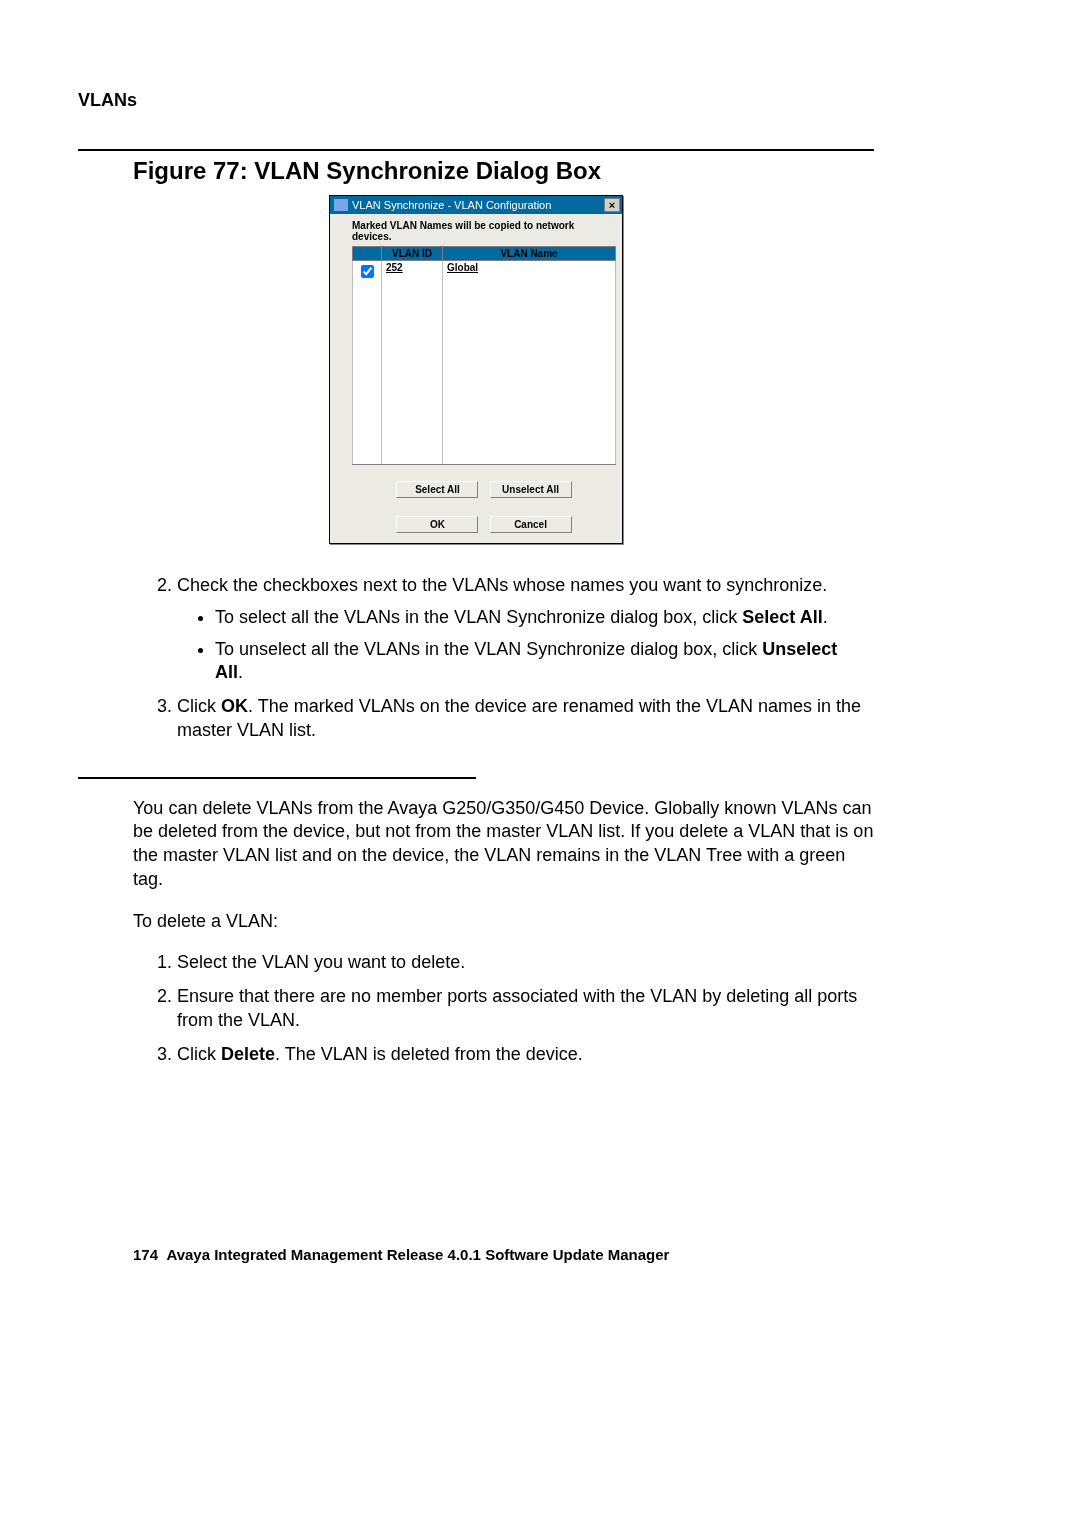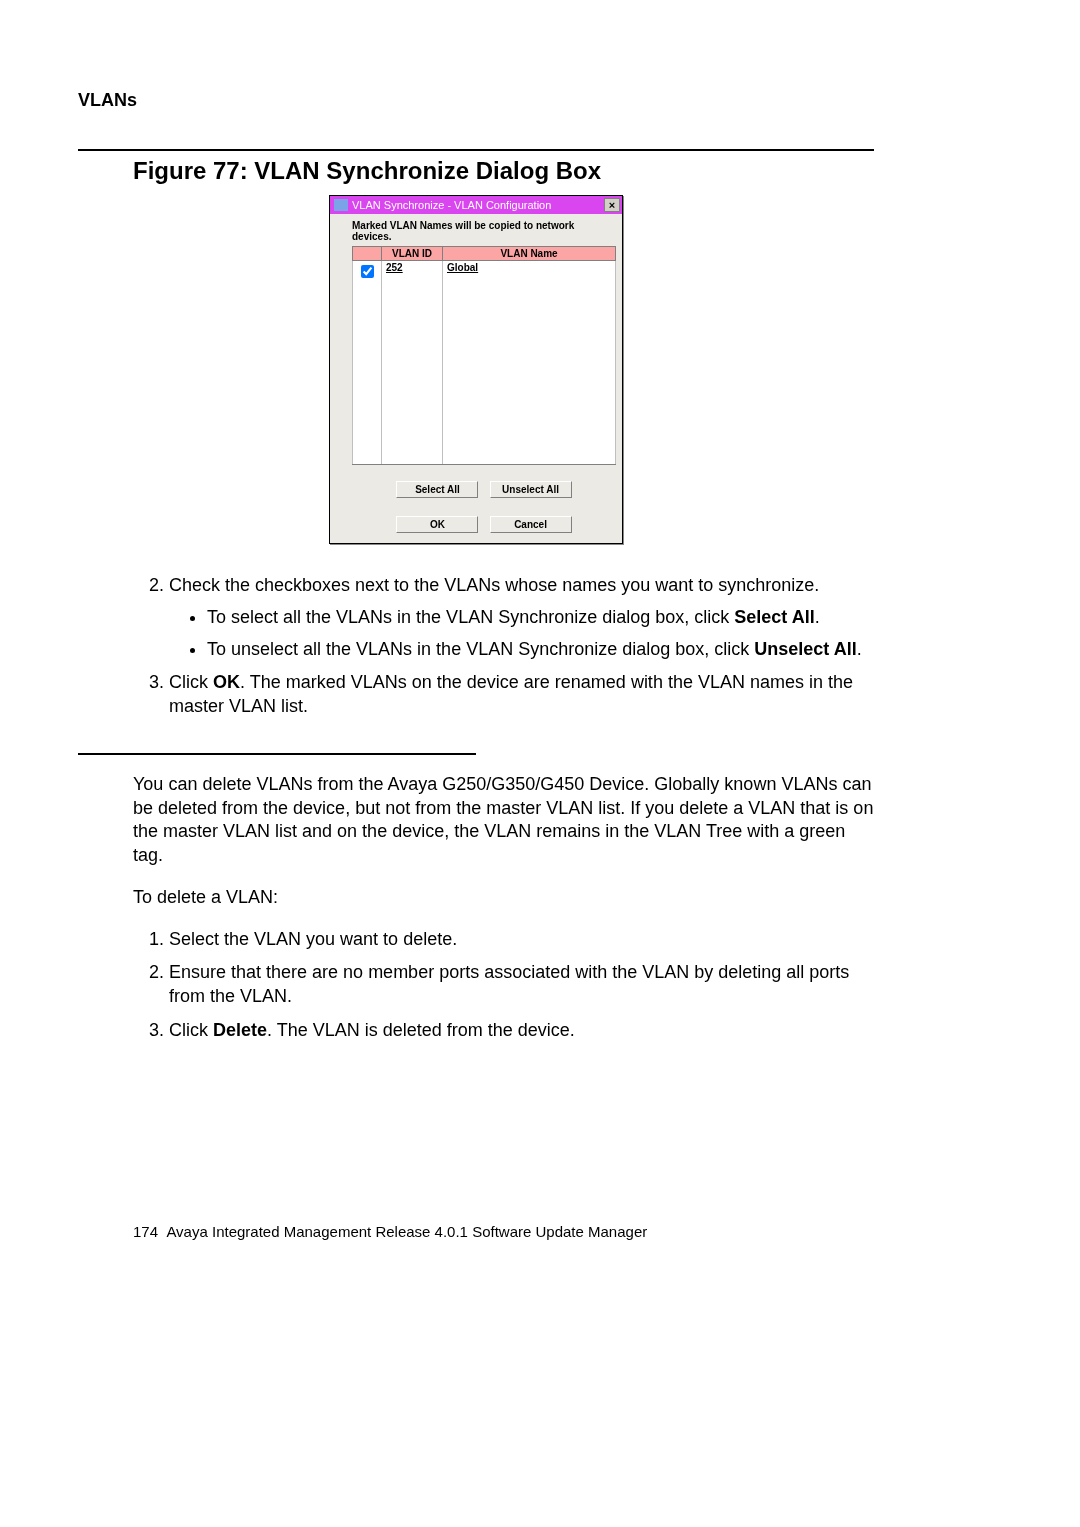--- a/index.html
+++ b/index.html
@@ -39,21 +39,21 @@
   }
   .dialog {
     width: 292px;
     border: 1px solid #000;
     background: #eceae4;
     box-shadow: 1px 1px 0 #888;
   }
   .titlebar {
     display: flex;
     align-items: center;
-    background: #d946ef;
+    background: #0369a1;
     color: #fff;
     font-size: 11px;
     padding: 2px 2px 2px 4px;
     font-family: Tahoma, Arial, sans-serif;
   }
   .titlebar .t-icon {
     width: 14px; height: 12px;
     background: #7aa3e8;
     margin-right: 4px;
     display:inline-block;
@@ -80,21 +80,21 @@
     font-size: 10px;
     margin: 2px 0 4px 0;
   }
   .dtable {
     width: 100%;
     border-collapse: collapse;
     background: #fff;
     height: 200px;
   }
   .dtable th {
-    background: #fca5a5;
+    background: #0369a1;
     border: 1px solid #808080;
     font-size: 10px;
     font-weight: bold;
     padding: 1px 0;
   }
   .dtable th.cb { width: 18px; }
   .dtable th.id { width: 60px; }
   .dtable td {
     border-left: 1px solid #c0c0c0;
     border-right: 1px solid #c0c0c0;
@@ -131,21 +131,21 @@
 
   
   .body-block {
     padding-left: 55px;
     font-size: 18px;
     line-height: 1.32;
   }
   ol.steps {
     list-style: decimal;
     padding-left: 32px;
-    margin: 4px;
+    margin: 12px;
   }
   ol.steps > li {
     margin-bottom: 10px;
   }
   ul.bullets {
     list-style: disc;
     padding-left: 38px;
     margin: 8px 0 10px 0;
   }
   ul.bullets li {
@@ -162,21 +162,21 @@
   h2.section-title {
     font-size: 28px;
     font-weight: bold;
     margin: 0 0 20px 0;
   }
 
   .footer {
     margin-top: 180px;
     padding-left: 55px;
     font-size: 15px;
-    font-weight: normal;
+    font-weight: bold;
   }
 </style>
 </head>
 <body>
 
 <div class="page">
 
   <div class="running-header">VLANs</div>
 
   <hr class="hr-top">

